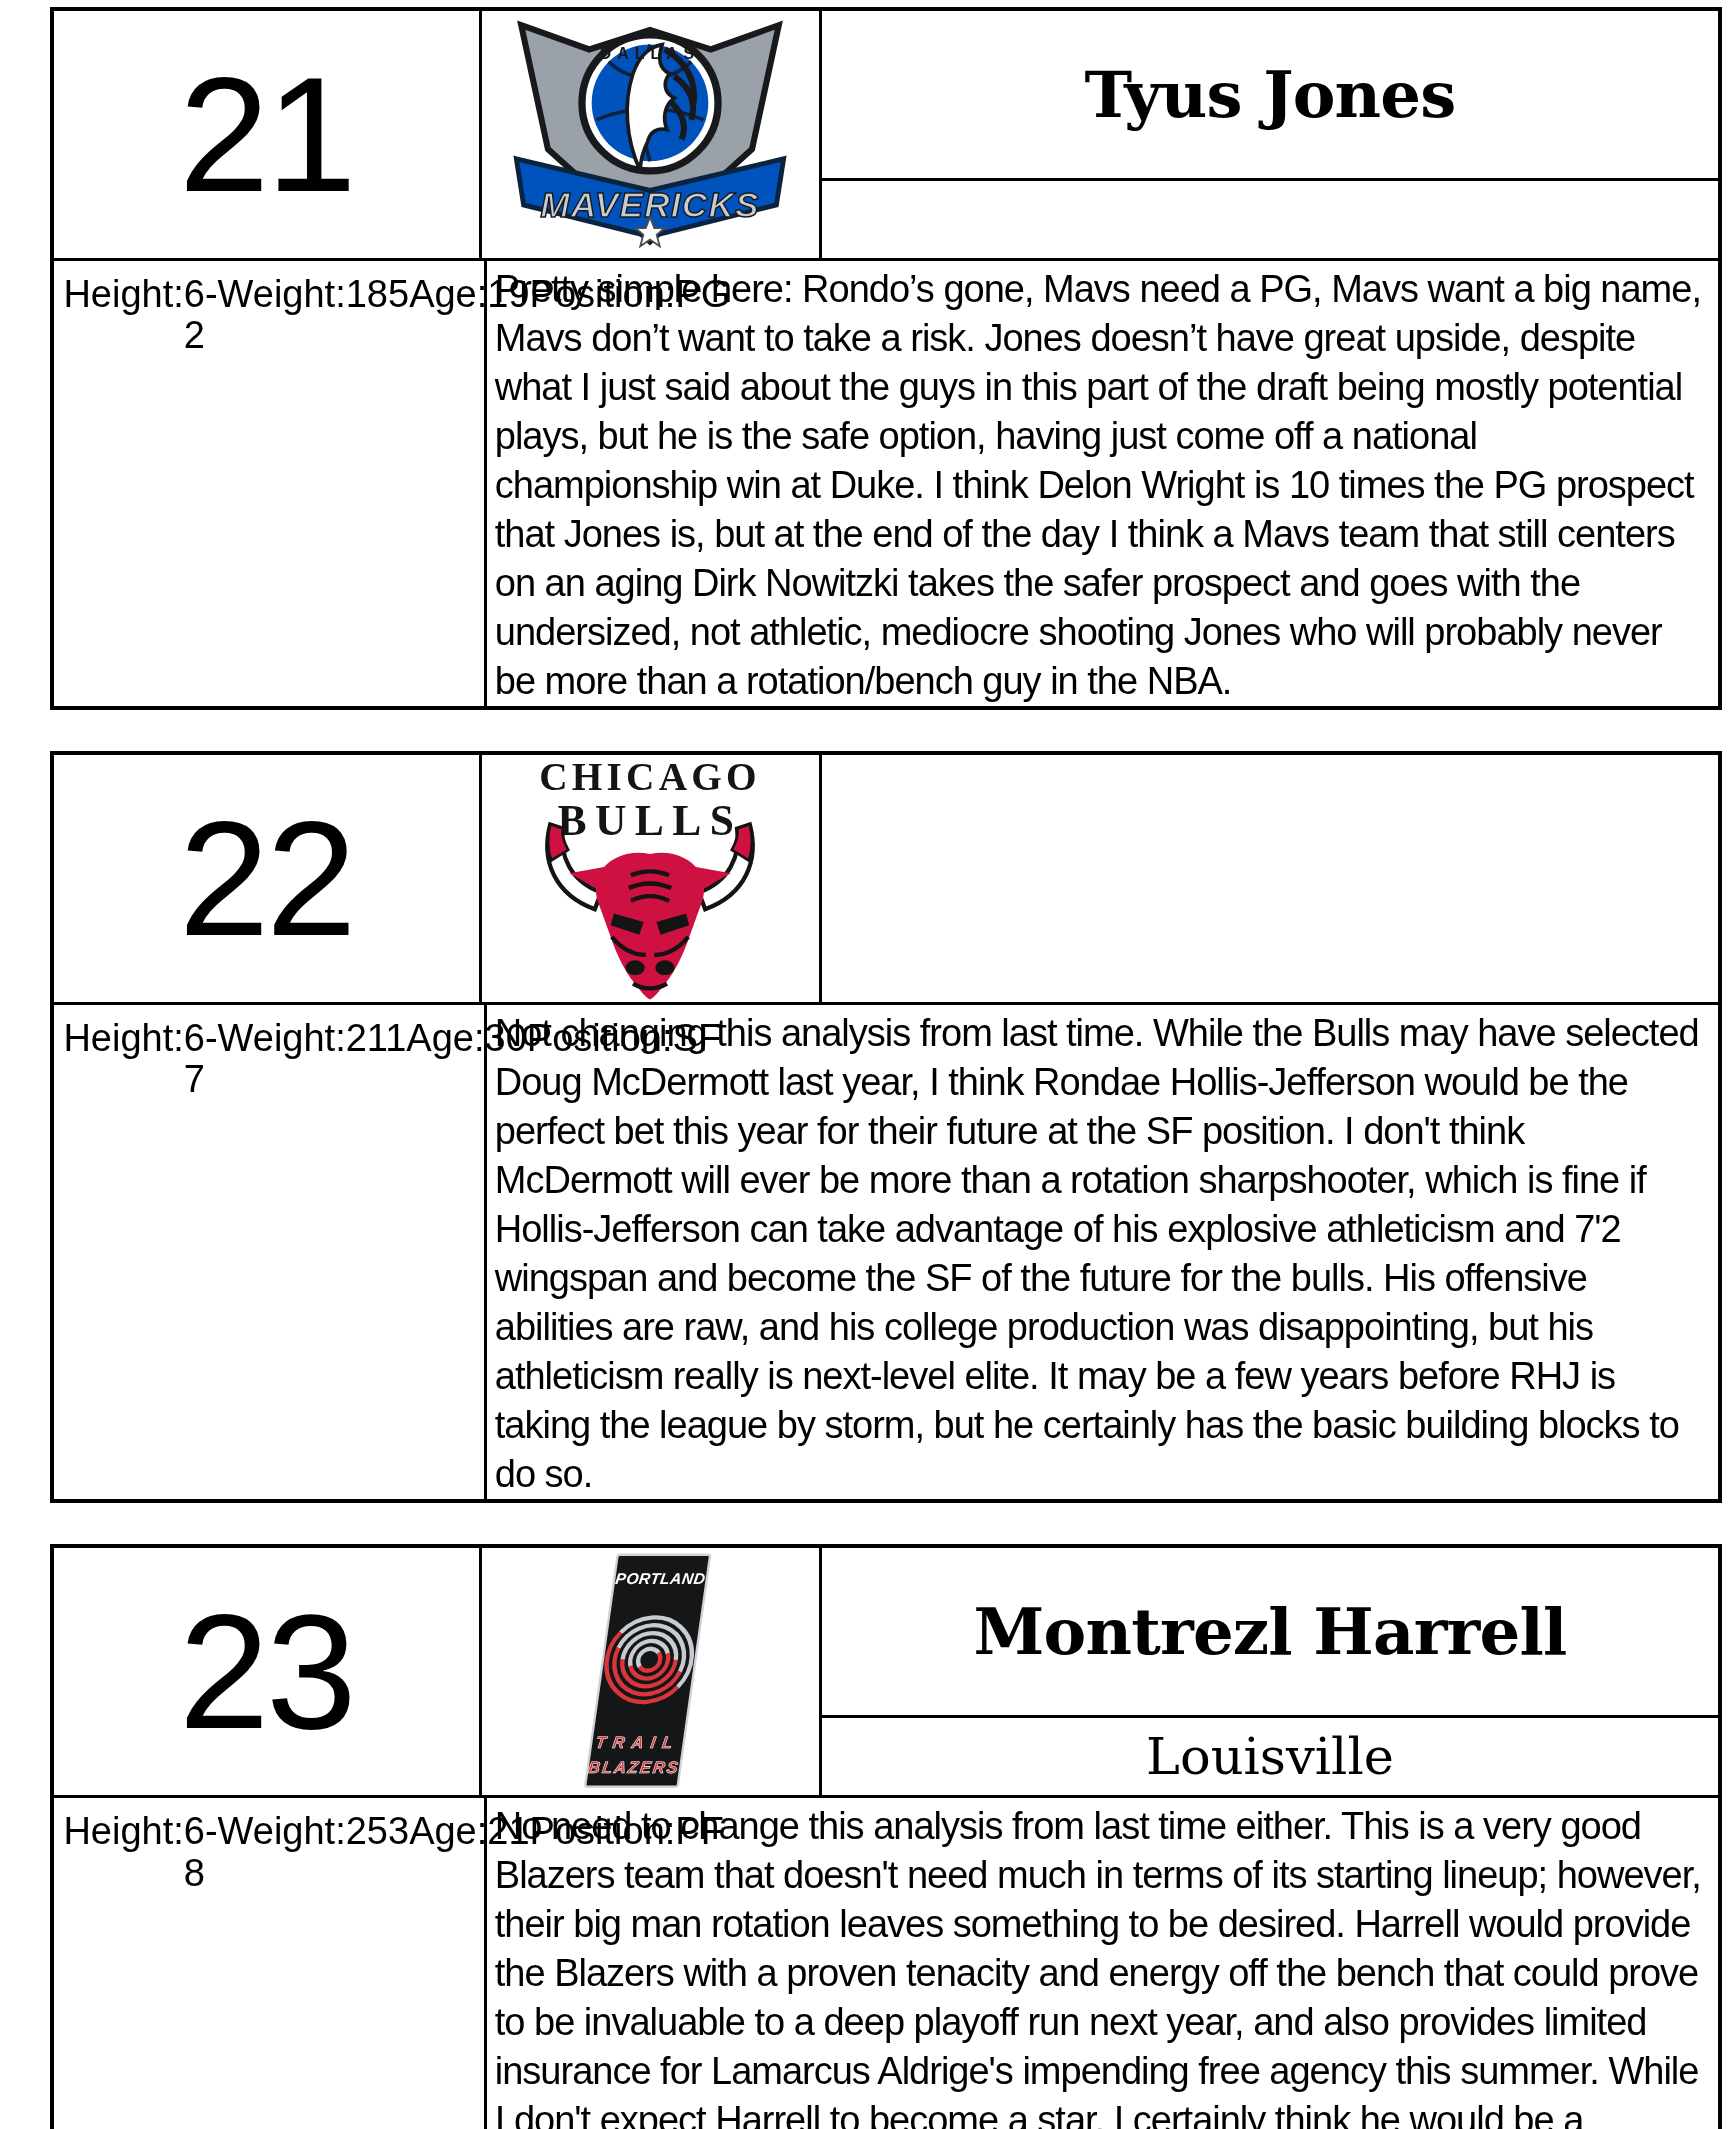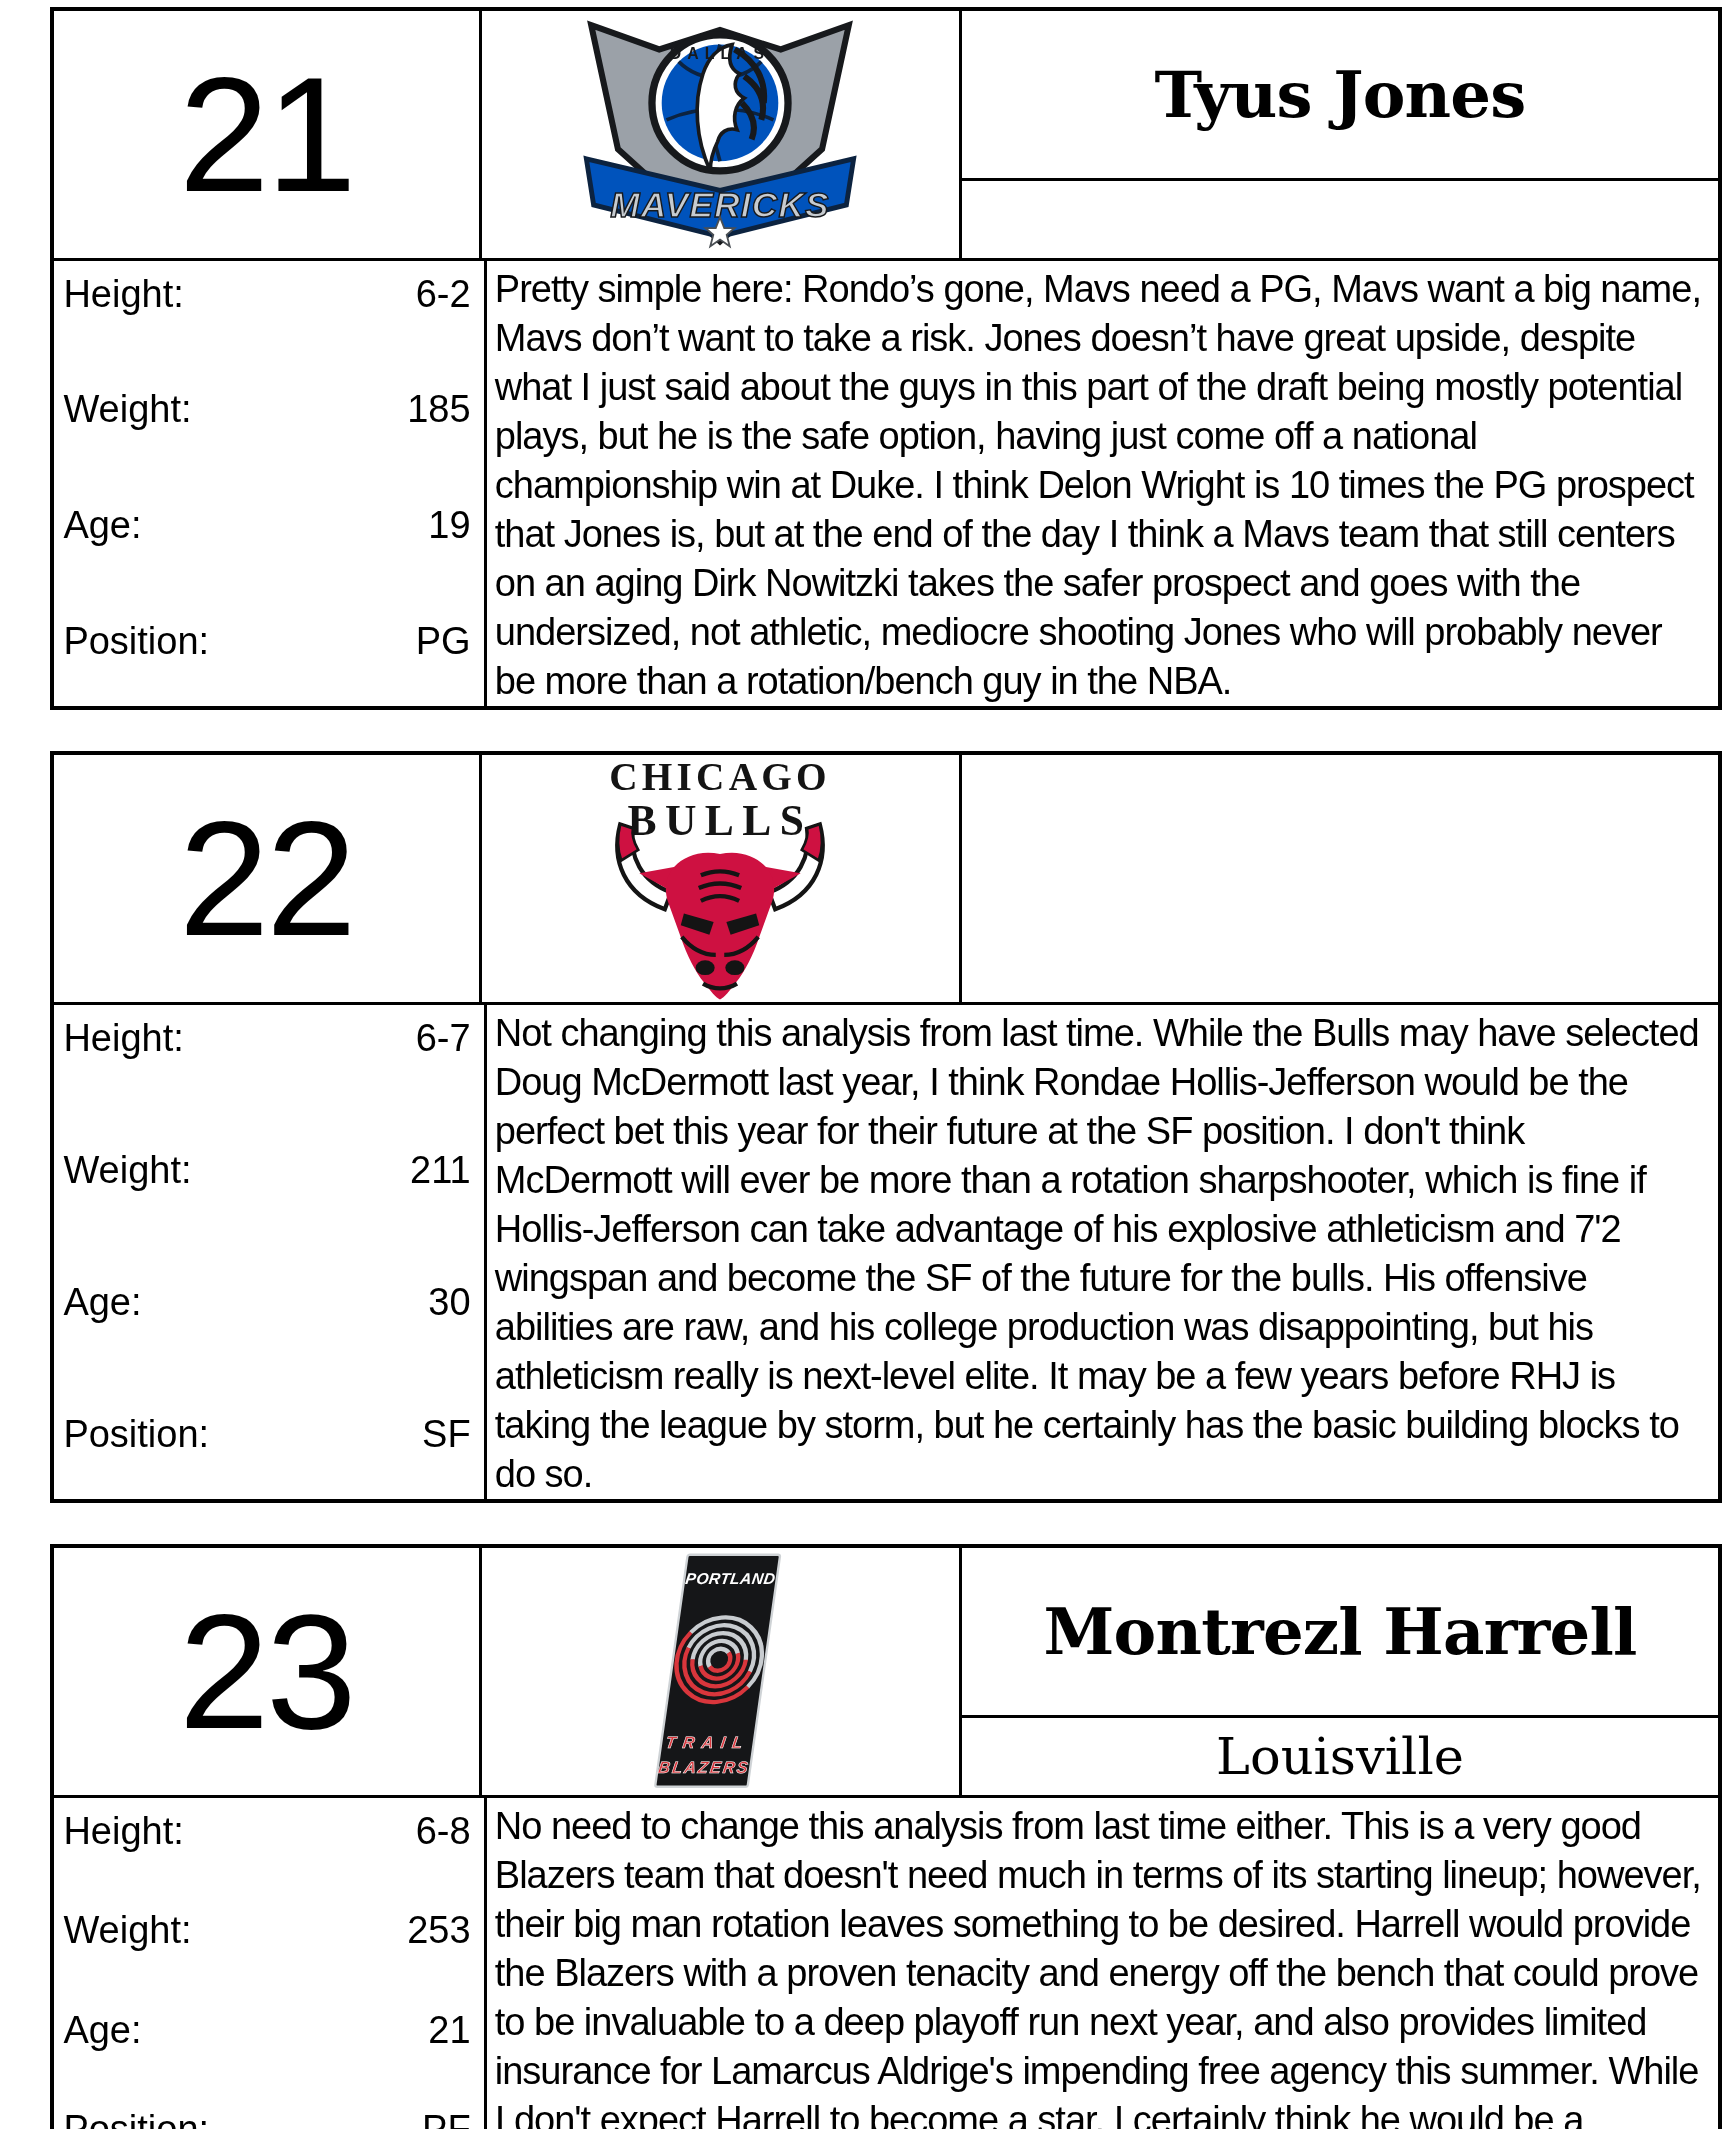--- a/index.html
+++ b/index.html
@@ -10,38 +10,38 @@
   .card { border: 4.1px solid #000; margin-bottom: 41px; background: #fff; }
 
   
   .card-header { display: flex; height: 250px; border-bottom: 3.3px solid #000; }
   .pick-cell {
     width: 428px; border-right: 3.3px solid #000;
     display: flex; align-items: center; justify-content: center;
   }
   .pick-number { font-size: 163px; line-height: 1; font-weight: 400; letter-spacing: -3.3px; }
   .logo-cell {
-    width: 480px; border-right: 3.3px solid #000;
+    width: 340px; border-right: 3.3px solid #000;
     display: flex; align-items: center; justify-content: center; overflow: hidden;
   }
   .name-cell { flex: 1; display: flex; flex-direction: column; }
   .player-name-cell {
     height: 170px; border-bottom: 3.3px solid #000;
     display: flex; align-items: center; justify-content: center;
   }
   .player-name { font-family: "DejaVu Serif", serif; font-weight: 700; font-size: 64px; letter-spacing: -0.8px; }
   .school-cell { flex: 1; display: flex; align-items: center; justify-content: center; }
   .school-name { font-family: "DejaVu Serif", serif; font-weight: 400; font-size: 51px; }
 
   
   .card-body { display: flex; align-items: stretch; }
   .stats-cell {
     width: 433px; border-right: 3.3px solid #000;
     padding: 13px 13px 43px 9.8px;
-    display: flex; flex-direction: column; justify-content: space-between;
+    display: flex; flex-direction: row; justify-content: space-between;
   }
   .stat-row { display: flex; justify-content: space-between; align-items: baseline; }
   .stat-label, .stat-value { font-size: 38px; line-height: 1.1; }
   .analysis-cell {
     flex: 1; padding: 4.1px 11.5px 0 8.2px;
     font-size: 38px; line-height: 49px; letter-spacing: -1px;
   }
   .body-1 { min-height: 405px; }
   .body-2 { min-height: 456px; }
   .body-3 { min-height: 389px; }

